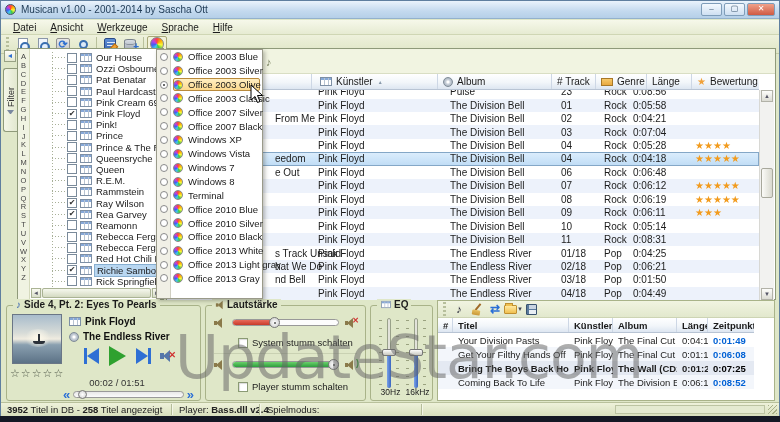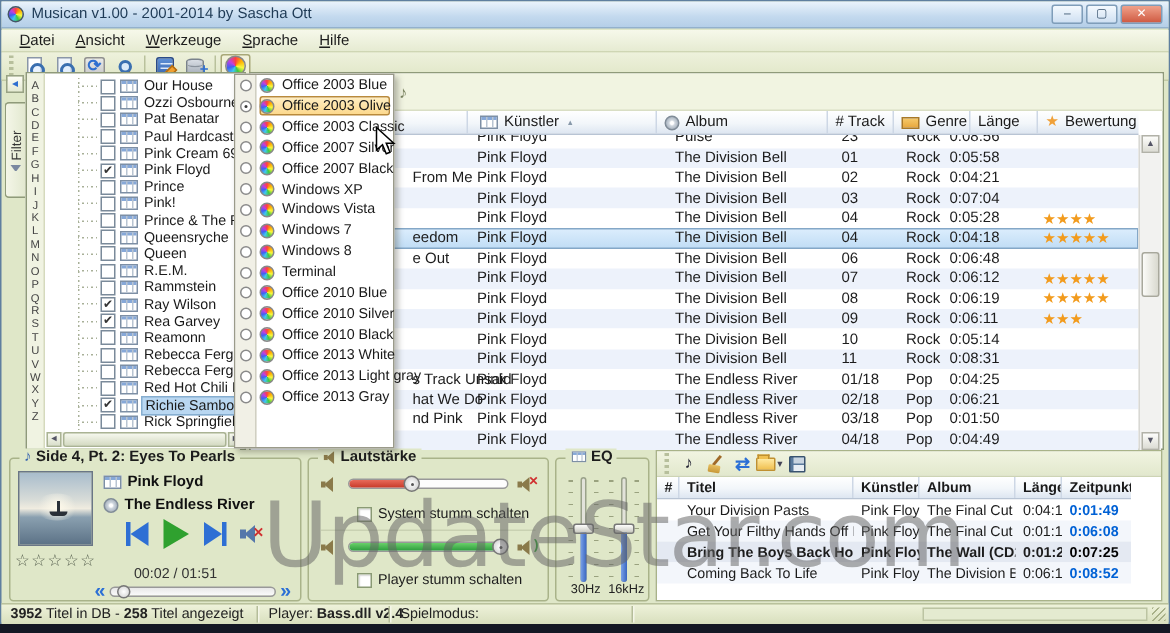--- a/index.html
+++ b/index.html
@@ -342,26 +342,26 @@
           <span class="ar-label">Pink Cream 69</span>
         </div>
         <div class="ar-row">
           <span class="cb on"></span>
           <span class="gicon"></span>
           <span class="ar-label">Pink Floyd</span>
         </div>
         <div class="ar-row">
           <span class="cb"></span>
           <span class="gicon"></span>
+          <span class="ar-label">Pink!</span>
+        </div>
+        <div class="ar-row">
+          <span class="cb"></span>
+          <span class="gicon"></span>
           <span class="ar-label">Prince</span>
-        </div>
-        <div class="ar-row">
-          <span class="cb"></span>
-          <span class="gicon"></span>
-          <span class="ar-label">Pink!</span>
         </div>
         <div class="ar-row">
           <span class="cb"></span>
           <span class="gicon"></span>
           <span class="ar-label">Prince &amp; The Revolu</span>
         </div>
         <div class="ar-row">
           <span class="cb"></span>
           <span class="gicon"></span>
           <span class="ar-label">Queensryche</span>
@@ -579,21 +579,21 @@
         <div class="lr odd">
           <span class="c-frag">hat We Do</span>
           <span class="col-art">Pink Floyd</span>
           <span class="col-alb">The Endless River</span>
           <span class="col-trk">02/18</span>
           <span class="col-gen">Pop</span>
           <span class="col-len">0:06:21</span>
           <span class="col-str"></span>
         </div>
         <div class="lr">
-          <span class="c-frag">nd Pink</span>
+          <span class="c-frag">nd Bell</span>
           <span class="col-art">Pink Floyd</span>
           <span class="col-alb">The Endless River</span>
           <span class="col-trk">03/18</span>
           <span class="col-gen">Pop</span>
           <span class="col-len">0:01:50</span>
           <span class="col-str"></span>
         </div>
         <div class="lr odd">
           <span class="c-frag"></span>
           <span class="col-art">Pink Floyd</span>
@@ -610,20 +610,25 @@
       <span class="vs-arrow" style="bottom:0">▼</span>
     </div>
   </div>
 
   <div class="tmenu">
     <div class="tm-gutter"></div>
   <div class="tm-item">
         <span class="rad"></span>
         <span class="wheel"></span>
         <span class="tm-label">Office 2003 Blue</span>
+      </div>
+      <div class="tm-item">
+        <span class="rad"></span>
+        <span class="wheel"></span>
+        <span class="tm-label">Office 2003 Silver</span>
       </div>
       <div class="tm-item">
         <span class="tm-hl"></span>
         <span class="rad on"></span>
         <span class="wheel"></span>
         <span class="tm-label">Office 2003 Olive</span>
       </div>
       <div class="tm-item">
         <span class="rad"></span>
         <span class="wheel"></span>

